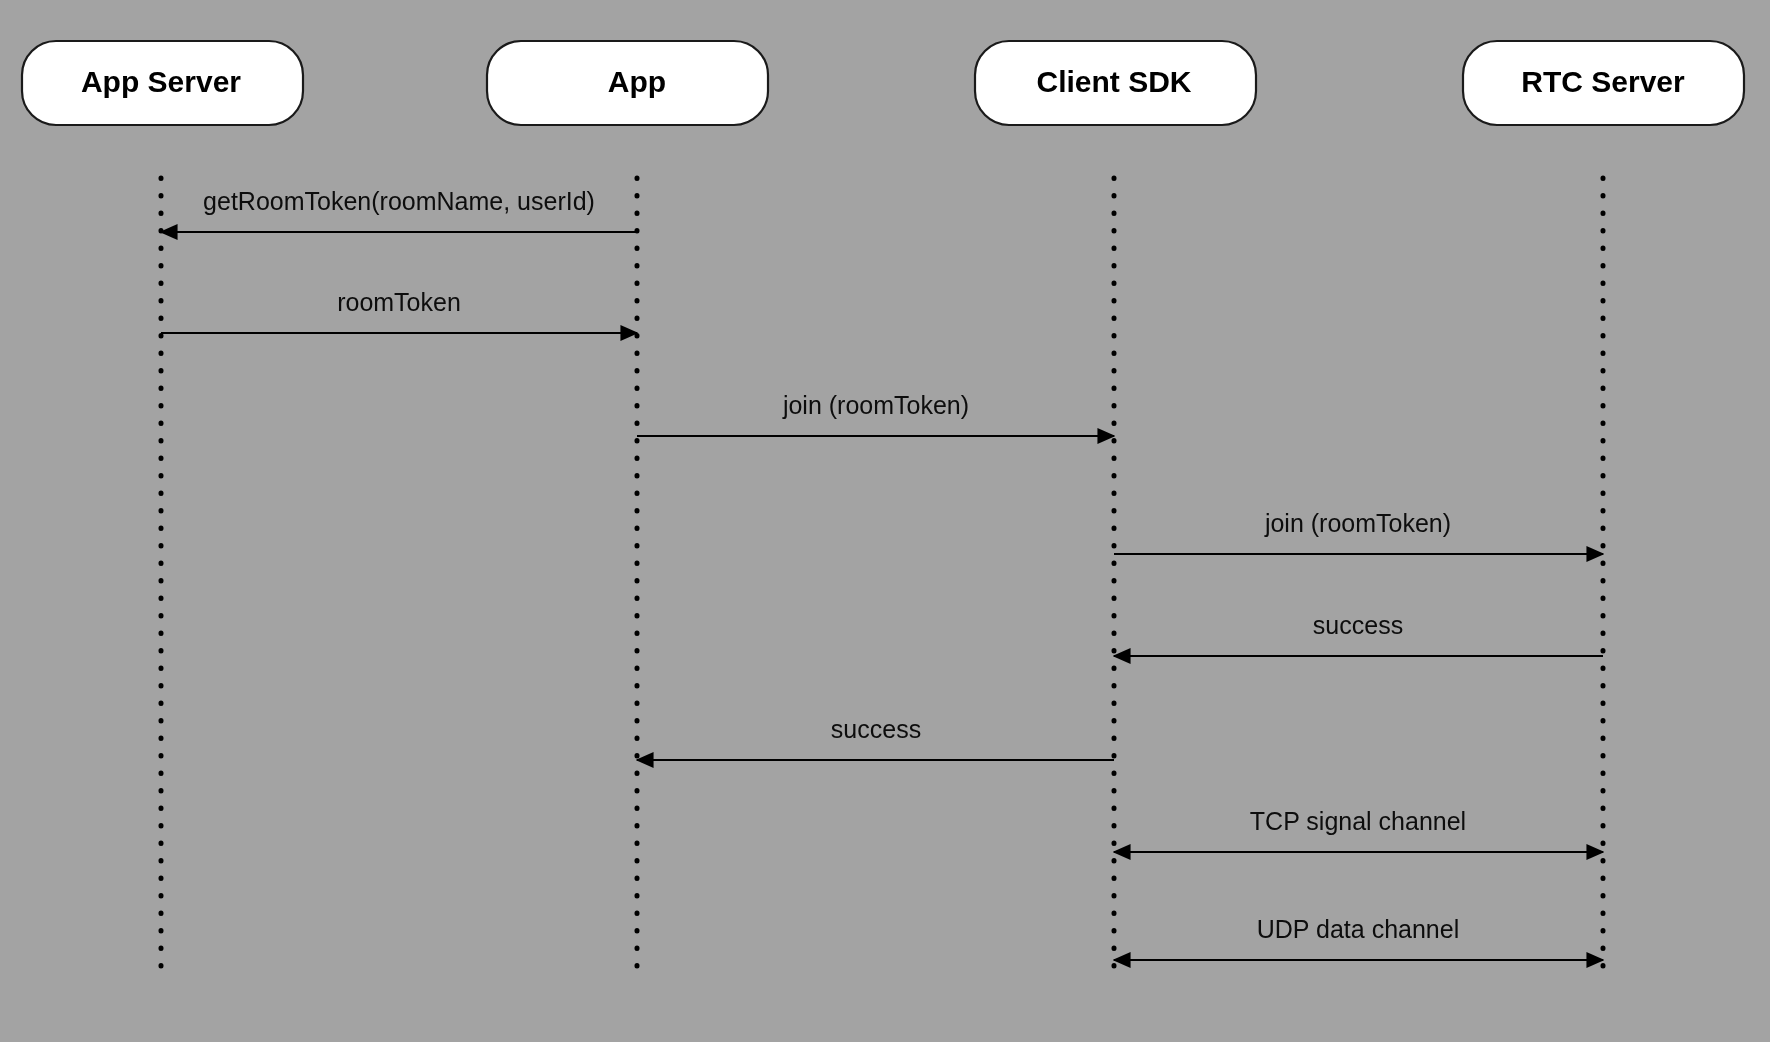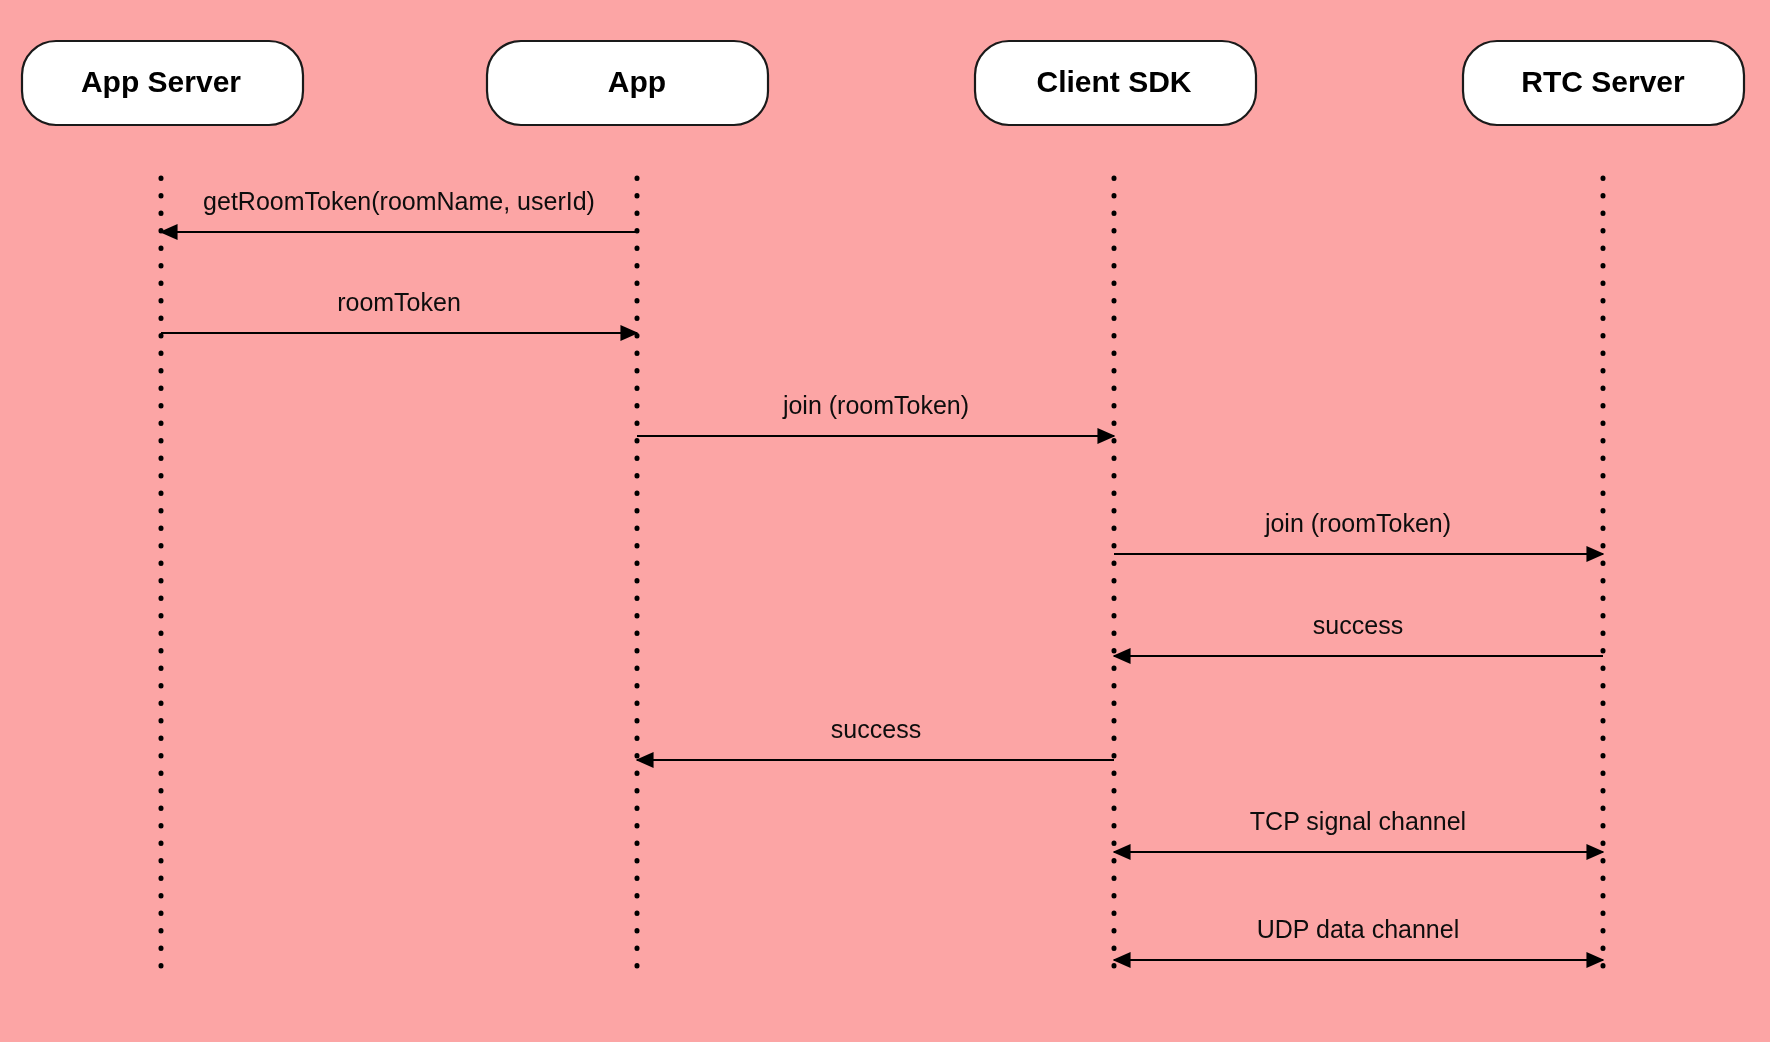--- a/index.html
+++ b/index.html
@@ -9,21 +9,21 @@
     background: #ffffff;
   }
   body {
     font-family: "Liberation Sans", sans-serif;
     color: #000000;
   }
   #diagram-root {
     position: relative;
     width: 1770px;
     height: 1042px;
-    background: #fca5a5;
+    background: #a3a3a3;
     overflow: hidden;
   }
   #diagram-svg {
     position: absolute;
     left: 0;
     top: 0;
     width: 1770px;
     height: 1042px;
     display: block;
   }

